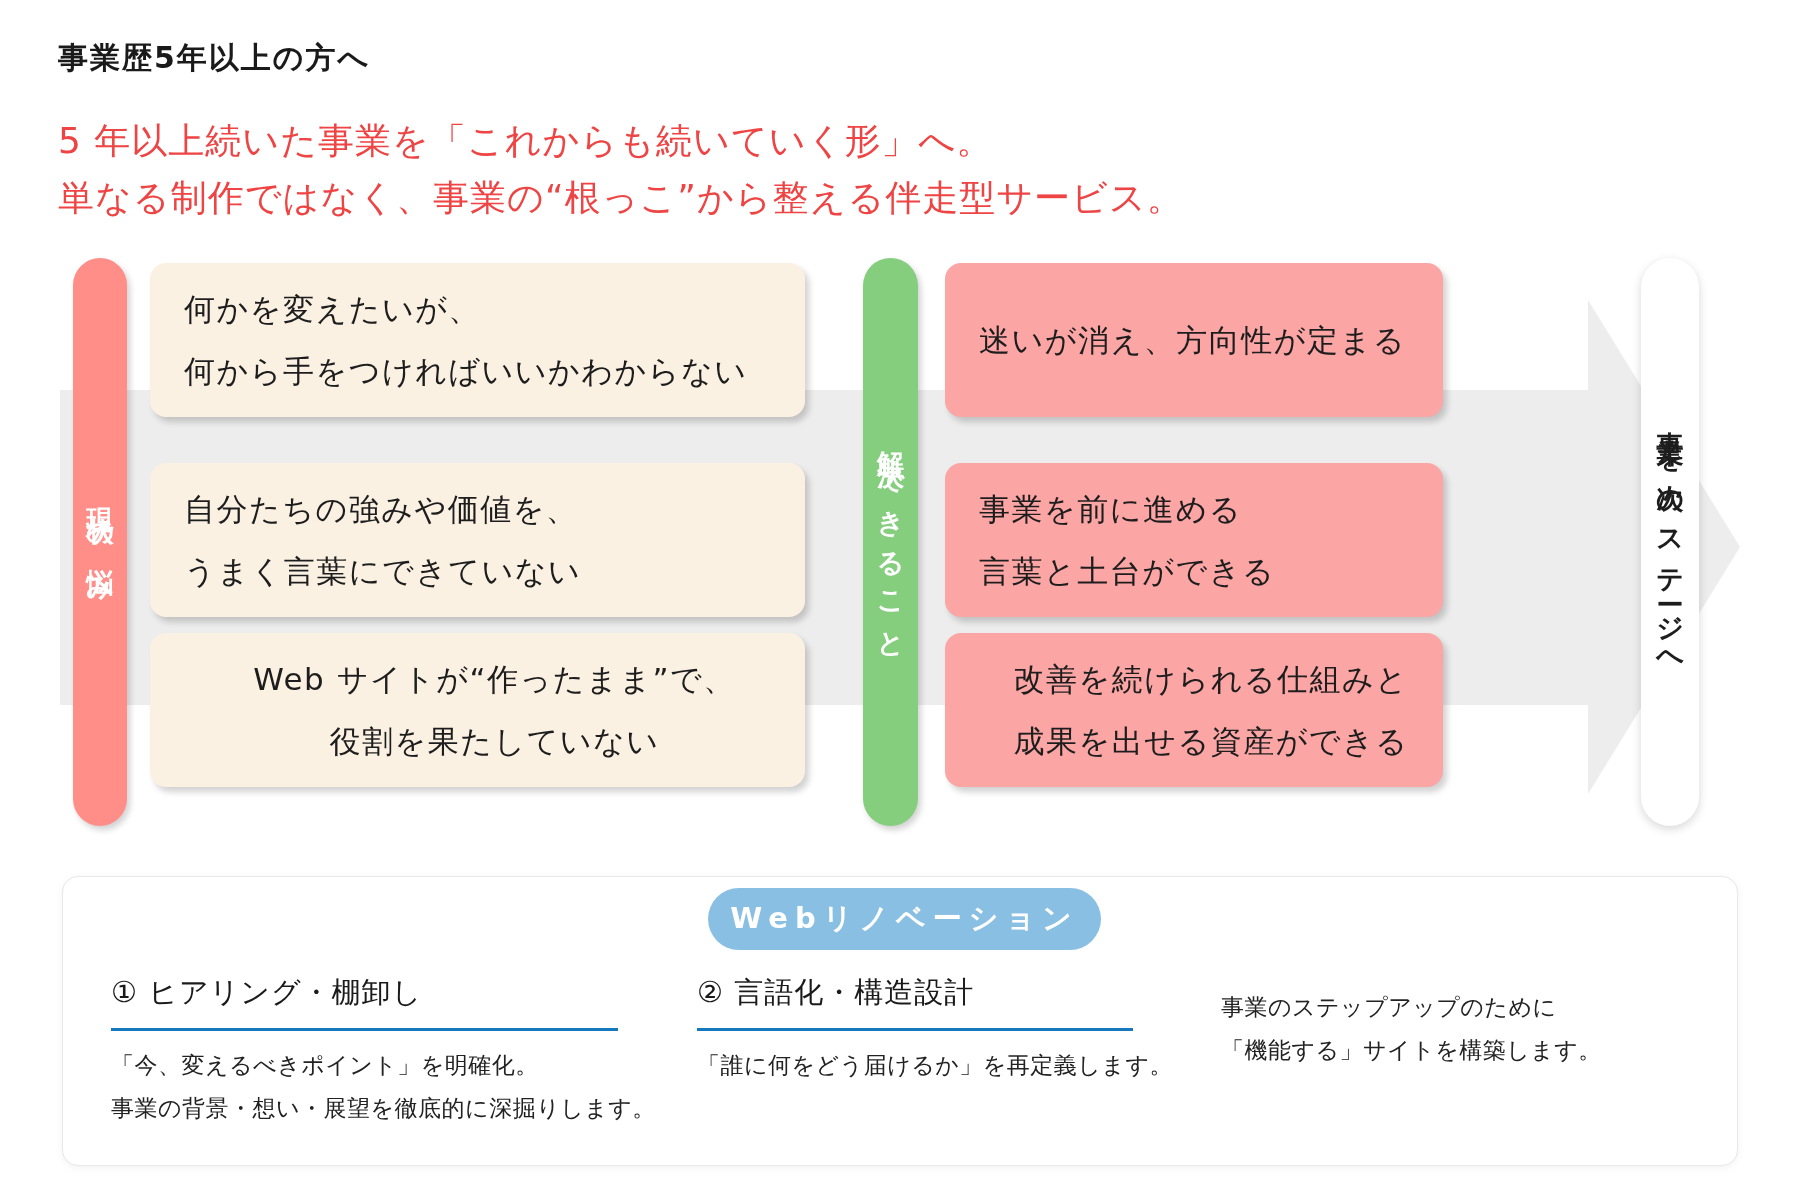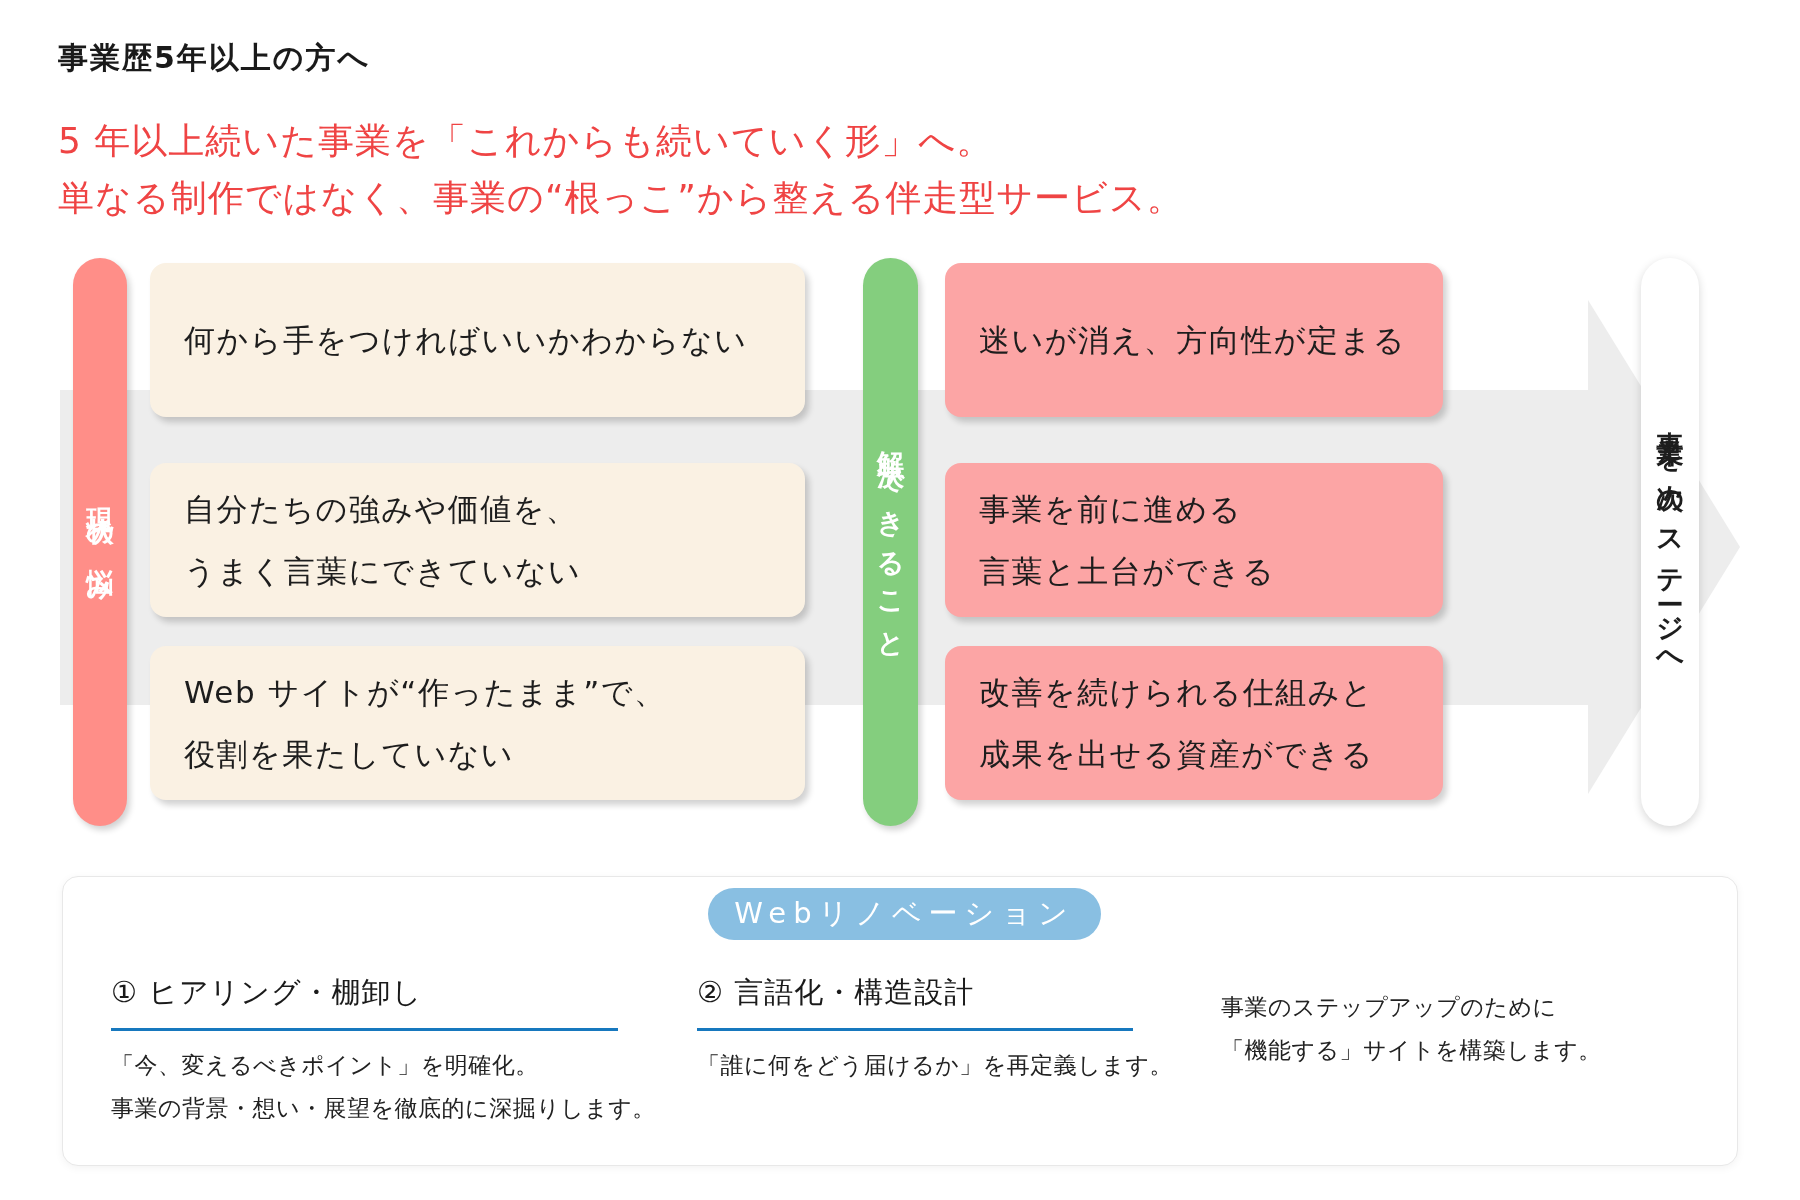--- a/index.html
+++ b/index.html
@@ -44,36 +44,36 @@
   .note {
     position:absolute; border-radius:16px;
     display:flex; flex-direction:column; justify-content:center;
     padding-left:34px; box-sizing:border-box;
     box-shadow:4px 5px 6px rgba(0,0,0,0.18);
   }
   .note-cream { left:150px; width:655px; background:#FAF1E3; }
   .note-green { left:945px; width:498px; background:#fca5a5; }
   .row1 { top:263px; height:154px; }
   .row2 { top:463px; height:154px; }
-  .row3 { top:646px; height:154px; }
+  .row3 { top:633px; height:154px;align-items:center; }
   .note .line {
     font-size:31px; line-height:62px; font-weight:500;
     letter-spacing:1.5px; color:#1d1d1d; white-space:nowrap;
   }
   
   .service-card {
     position:absolute; left:62px; top:876px; width:1676px; height:290px;
     background:#ffffff; border:1px solid #E8E8E8; border-radius:16px;
     box-shadow:0 2px 8px rgba(0,0,0,0.05); box-sizing:border-box;
   }
   .service-badge {
-    position:absolute; left:708px; top:888px; width:393px; height:52px;
+    position:absolute; left:708px; top:888px; width:393px; height:62px;
     border-radius:31px; background:#89BFE2;
     display:flex; align-items:center; justify-content:center;
-    color:#ffffff; font-size:29px; font-weight:400; letter-spacing:7px;
+    color:#ffffff; font-size:29px; font-weight:700; letter-spacing:7px;
   }
   .step { position:absolute; top:973px; }
   .step-1 { left:111px;  width:507px; }
   .step-2 { left:697px;  width:436px; }
   .step-3 { left:1221px; width:439px; }
   .step-title {
     font-size:29px; font-weight:500; letter-spacing:1px; color:#1a1a1a;
     padding-bottom:15px; border-bottom:3px solid #1778BE; white-space:nowrap;
   }
   .step-desc {
@@ -93,20 +93,21 @@
   </div>
 
   <div class="band"></div>
   <div class="band-arrow-head"></div>
 
   <div class="vpill vpill-pink">
     <div class="vtext">現状の悩み</div>
   </div>
 
   <div class="note note-cream row1">
+    <div class="line">何かを変えたいが、</div>
     <div class="line">何から手をつければいいかわからない</div>
   </div>
   <div class="note note-cream row2">
     <div class="line">自分たちの強みや価値を、</div>
     <div class="line">うまく言葉にできていない</div>
   </div>
   <div class="note note-cream row3">
     <div class="line">Web サイトが“作ったまま”で、</div>
     <div class="line">役割を果たしていない</div>
   </div>

